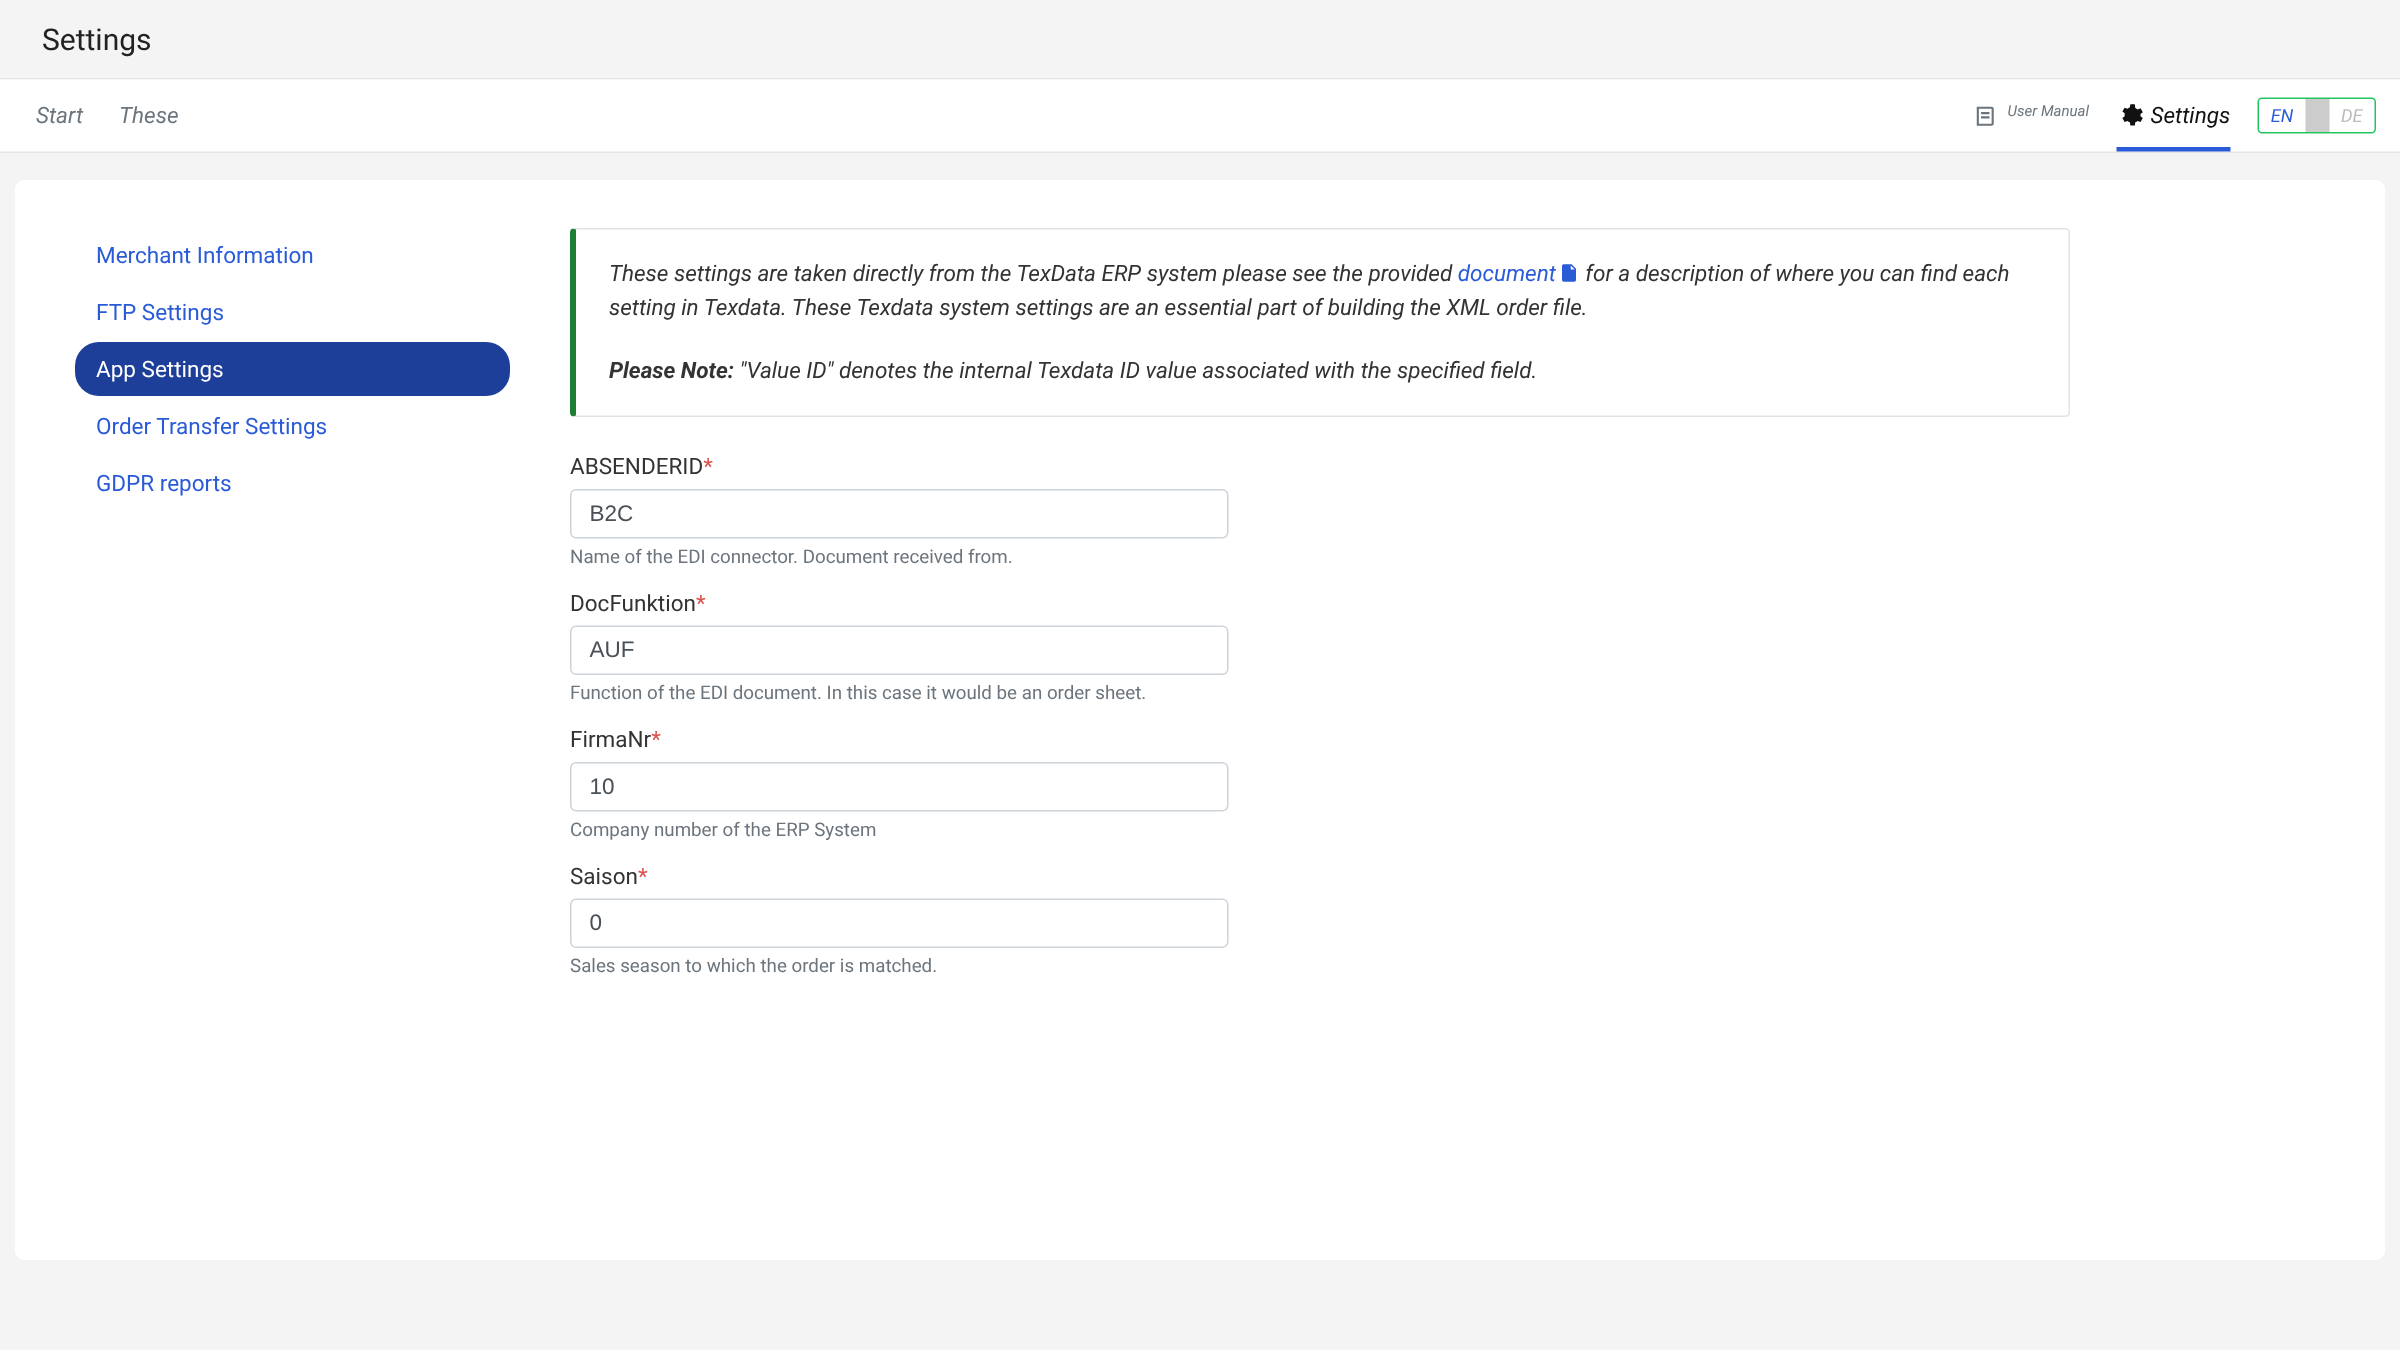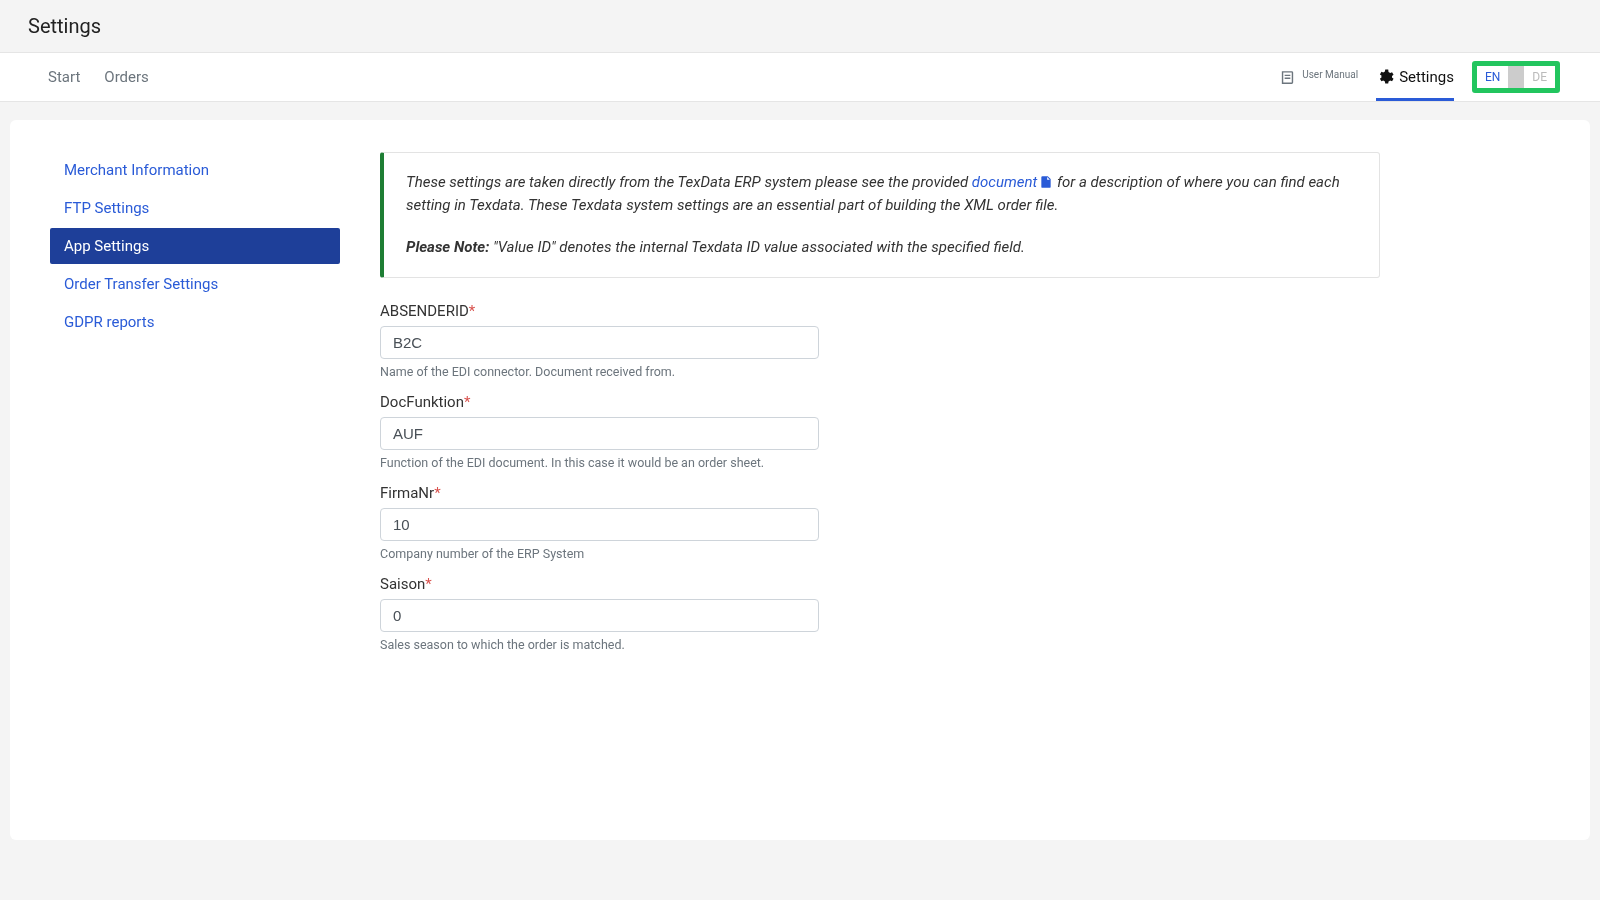--- a/index.html
+++ b/index.html
@@ -14,24 +14,25 @@
       border-bottom: 1px solid #e5e5e5;
     }
     .top-header h1 {
       font-size: 20px;
       font-weight: 400;
       color: #222;
     }
     .nav-bar {
       background: #fff;
       border-bottom: 1px solid #e5e5e5;
-      padding: 0 40px;
+      padding: 0 16px;
       display: flex;
       align-items: center;
       height: 49px;
+      font-style: italic;
     }
     .nav-left {
       display: flex;
       gap: 0;
     }
     .nav-left a {
       color: #6c757d;
       text-decoration: none;
       padding: 14px 12px;
       font-size: 15px;
@@ -57,21 +58,21 @@
       align-items: center;
       gap: 5px;
       color: #111;
       text-decoration: none;
       font-size: 15px;
       padding-bottom: 12px;
       margin-bottom: -14px;
       border-bottom: 3px solid #2a5bd7;
     }
     .lang-switch {
-      border: 5px solid #22c55e;
+      border: 1px solid #22c55e;
       border-radius: 3px;
       display: flex;
       overflow: hidden;
     }
     .lang-switch span {
       padding: 4px 8px;
       font-size: 12px;
       cursor: pointer;
     }
     .lang-switch .divider-l {
@@ -99,20 +100,21 @@
       color: #2a5bd7;
       text-decoration: none;
       font-size: 15px;
       border-radius: 2px;
       margin-bottom: 2px;
       cursor: pointer;
     }
     .sidebar-item.active {
       background: #1e3f99;
       color: #fff;
+      border-radius: 16px;
     }
     .main {
       flex: 1;
       max-width: 1000px;
     }
     .info-box {
       border: 1px solid #e3e3e3;
       border-left: 4px solid #1e7e34;
       border-radius: 3px;
       padding: 18px 22px;
@@ -150,21 +152,21 @@
 </head>
 <body>
 
 <div class="top-header">
   <h1>Settings</h1>
 </div>
 
 <div class="nav-bar">
   <div class="nav-left">
     <a href="#">Start</a>
-    <a href="#">Orders</a>
+    <a href="#">These</a>
   </div>
   <div class="nav-right">
     <a href="#" class="user-manual">
       <svg width="17" height="17" viewBox="0 0 24 24">
           <path d="M4 3h14a2 2 0 0 1 2 2v14a2 2 0 0 1-2 2H4V3zm2 2v14h12V5H6zm2 3h8v2H8V8zm0 4h8v2H8v-2z"></path>
         </svg>
       <span>User Manual</span>
     </a>
     <a href="#" class="settings-link">
       <svg width="18" height="18" viewBox="0 0 24 24" fill="#111">

